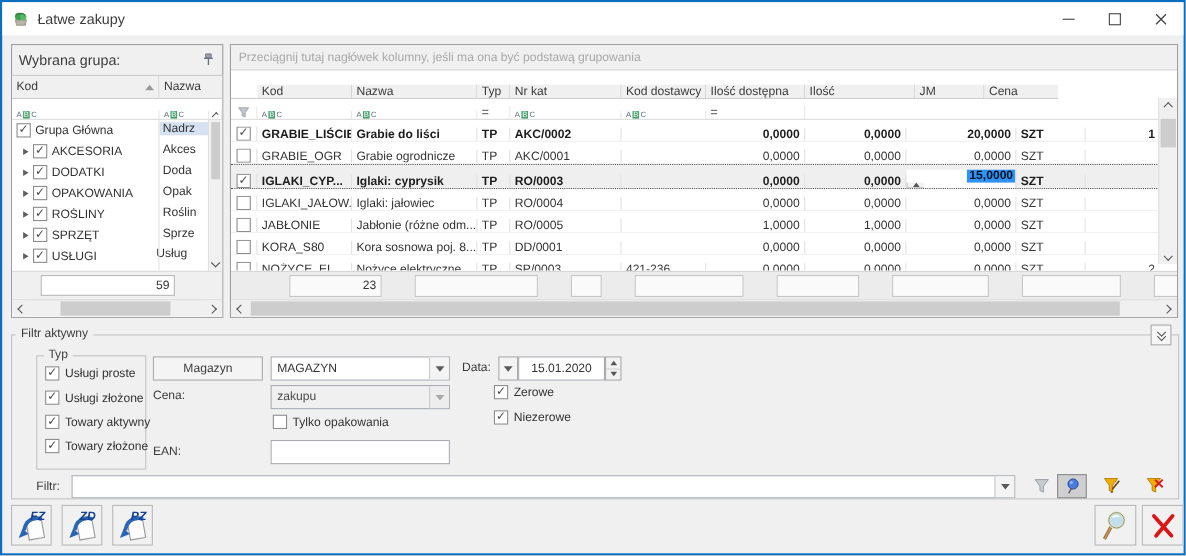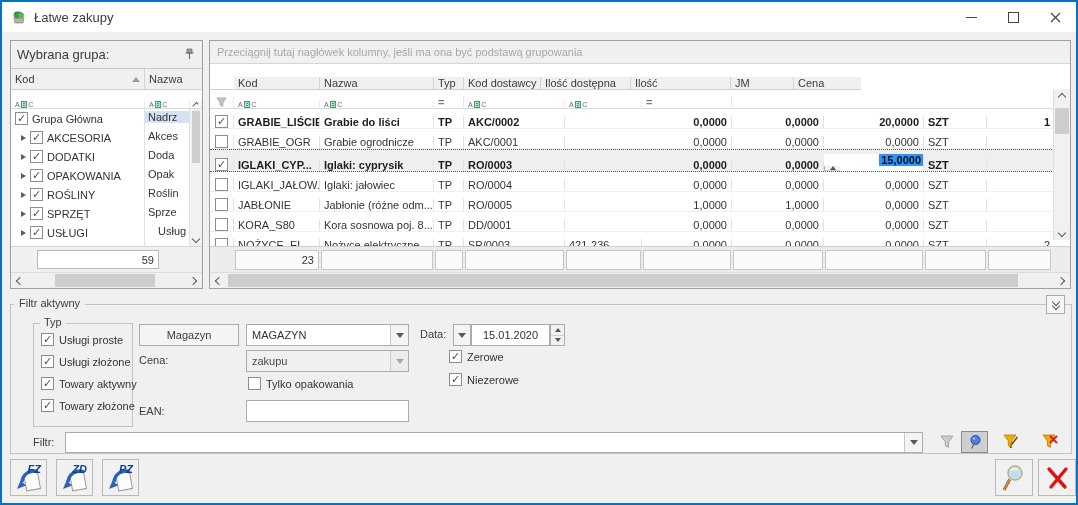--- a/index.html
+++ b/index.html
@@ -60,21 +60,21 @@
   .lp-grid{flex:1;display:flex;flex-direction:column;background:#fff;border-top:1px solid #c9c9c9;overflow:hidden;position:relative;}
   .lk{width:134px;}.ln{width:45px;}.lsc{width:12px;border-right:none;justify-content:center;}
   .tree-rows{flex:1;background:#fff;position:relative;}
   .trow{height:19px;display:flex;align-items:center;padding-left:4px;gap:4px;}
   .trow .lbl{overflow:hidden;white-space:nowrap;}
   .tname{position:absolute;width:45px;overflow:hidden;white-space:nowrap;padding-left:3px;box-sizing:border-box;}
   .lp-vscroll{position:absolute;right:0;top:0;bottom:0;width:12px;background:#f1f1f1;border-left:1px solid #e0e0e0;display:flex;flex-direction:column;align-items:center;}
   .lp-summary{height:25px;background:#f0f0f0;display:flex;align-items:center;padding-left:26px;border-top:1px solid #d5d5d5;}
   .sum-box{width:122px;height:19px;background:#fff;border:1px solid #b9b9b9;display:flex;align-items:center;justify-content:flex-end;padding-right:4px;box-sizing:border-box;}
   
-  .summary{height:26px;background:#ececec;display:flex;border-top:1px solid #cfcfcf;padding-top:2px;box-sizing:border-box;}
+  .summary{height:26px;background:#ececec;display:flex;border-top:1px solid #cfcfcf;padding-top:2px;box-sizing:border-box;gap:28px;}
   .sc{box-sizing:border-box;margin:1px 1px 2px 1px;background:#fafafa;border:1px solid #c6c6c6;display:flex;align-items:center;justify-content:flex-end;padding:0 4px;overflow:hidden;flex:none;}
   
   .editor{display:flex;width:100%;height:17px;background:#fff;align-items:stretch;flex-direction:column;}
   .ed-val{flex:1;display:flex;align-items:center;justify-content:flex-end;}
   .sel-text{background:#2f93f6;color:#001020;font-weight:bold;padding:0 2px;}
   .spin{width:15px;display:flex;flex-direction:column;border-left:1px solid #b3b3b3;background:#f2f2f2;}
   .spin > div{flex:1;display:flex;align-items:center;justify-content:center;border-bottom:1px solid #cfcfcf;}
   .spin > div:last-child{border-bottom:none;}
   
   .filter-box{position:absolute;left:8px;top:302px;width:1062px;height:150px;border:1px solid #c3c3c3;box-sizing:border-box;}
@@ -212,21 +212,21 @@
             </span>
           <span class="lbl">USŁUGI</span>
         </div>
 
         <div class="tname" style="left:134px;top:2px;background:#d6e2f2;">Nadrz</div>
         <div class="tname" style="left:134px;top:21px;">Akces</div>
         <div class="tname" style="left:134px;top:40px;">Doda</div>
         <div class="tname" style="left:134px;top:59px;">Opak</div>
         <div class="tname" style="left:134px;top:78px;">Roślin</div>
         <div class="tname" style="left:134px;top:97px;">Sprze</div>
-        <div class="tname" style="left:144px;top:116px;">Usług</div>
+        <div class="tname" style="left:128px;top:116px;">Usług</div>
         <div style="position:absolute;left:133px;top:0;bottom:0;width:1px;background:#e2e2e2;"></div>
         <div class="lp-vscroll">
           <div style="width:8px;height:52px;background:#cdcdcd;margin-top:2px;"></div>
           <span class="chev down" style="margin-top:auto;margin-bottom:4px;"></span>
         </div>
       </div>
       <div class="lp-summary">
         <div class="sum-box">59</div>
       </div>
       <div class="sb-h" style="margin-top:0;">
@@ -243,20 +243,21 @@
     </div>
   </div>
 
   <div class="main-grid">
     <div class="group-bar">Przeciągnij tutaj nagłówek kolumny, jeśli ma ona być podstawą grupowania</div>
     <div class="row hdr">
       <div class="th c0"></div>
       <div class="th c1">Kod</div>
       <div class="th c2">Nazwa</div>
       <div class="th c3">Typ</div>
+      <div class="th c4">Nr kat</div>
       <div class="th c5">Kod dostawcy</div>
       <div class="th c6">Ilość dostępna</div>
       <div class="th c8">Ilość</div>
       <div class="th c9">JM</div>
       <div class="th c10">Cena</div>
     </div>
     <div class="row flt">
       <div class="td c0">
         <svg width="11" height="11" viewBox="0 0 12 12">
             <path d="M1 1 h10 L7.5 6 v4.2 l-3 -1.2 V6 Z" fill="#c0c4ca" stroke="#8e949c" stroke-width="0.7"></path>

